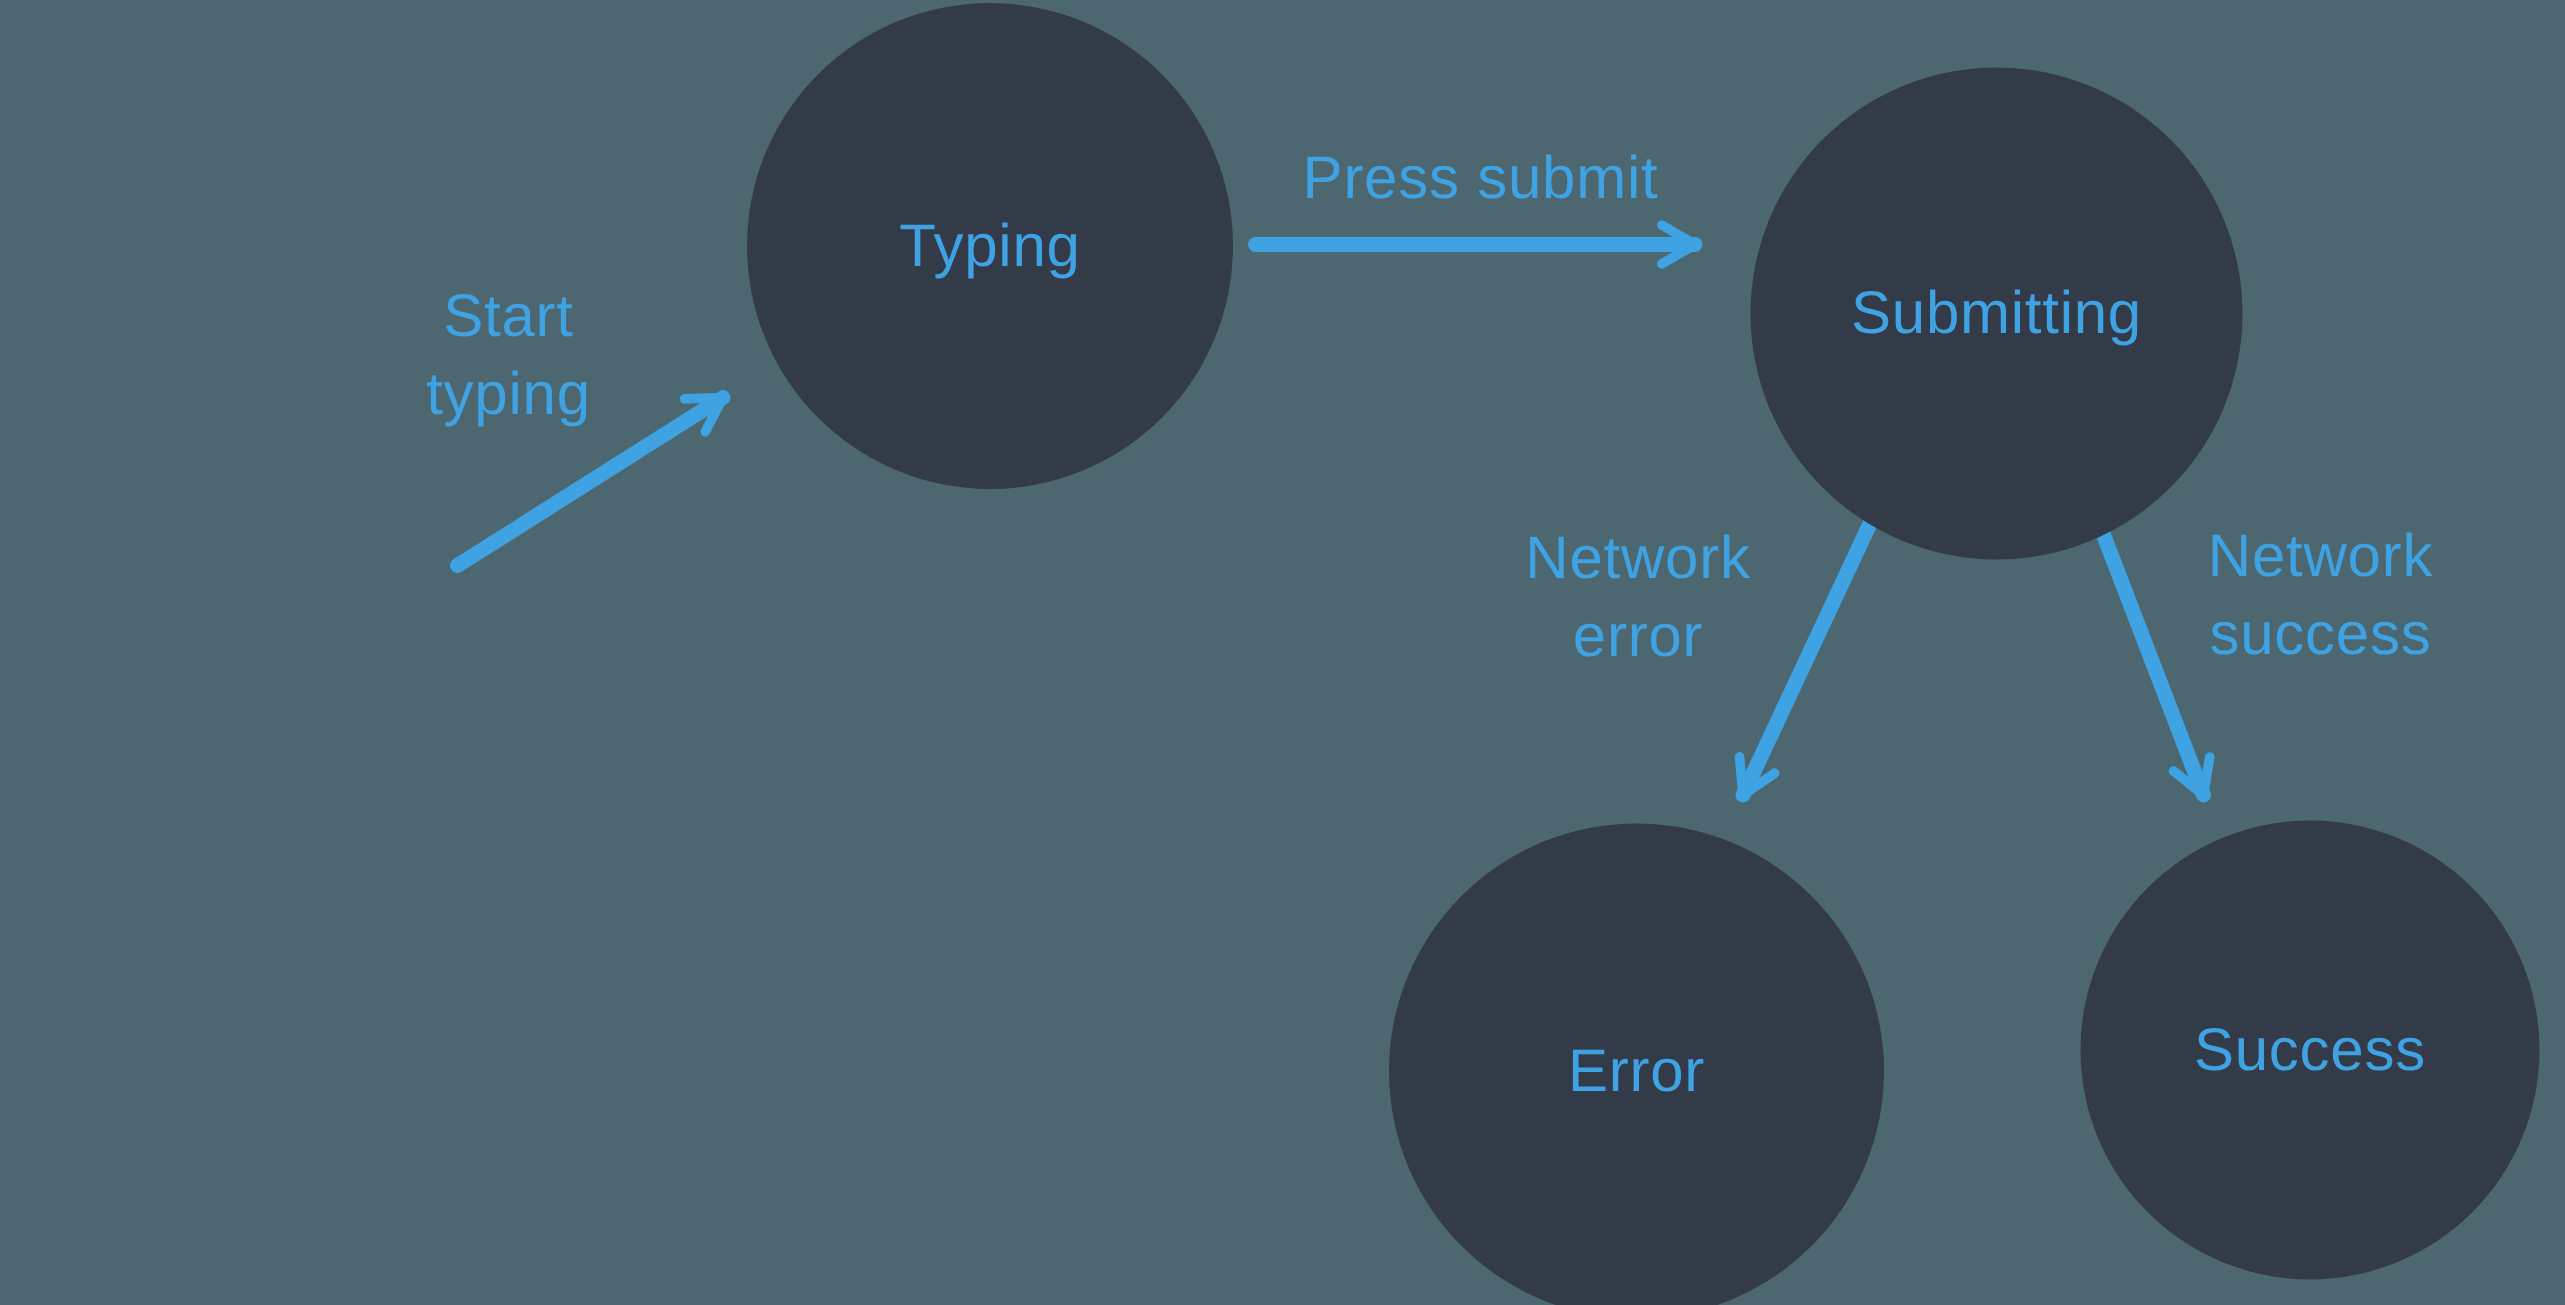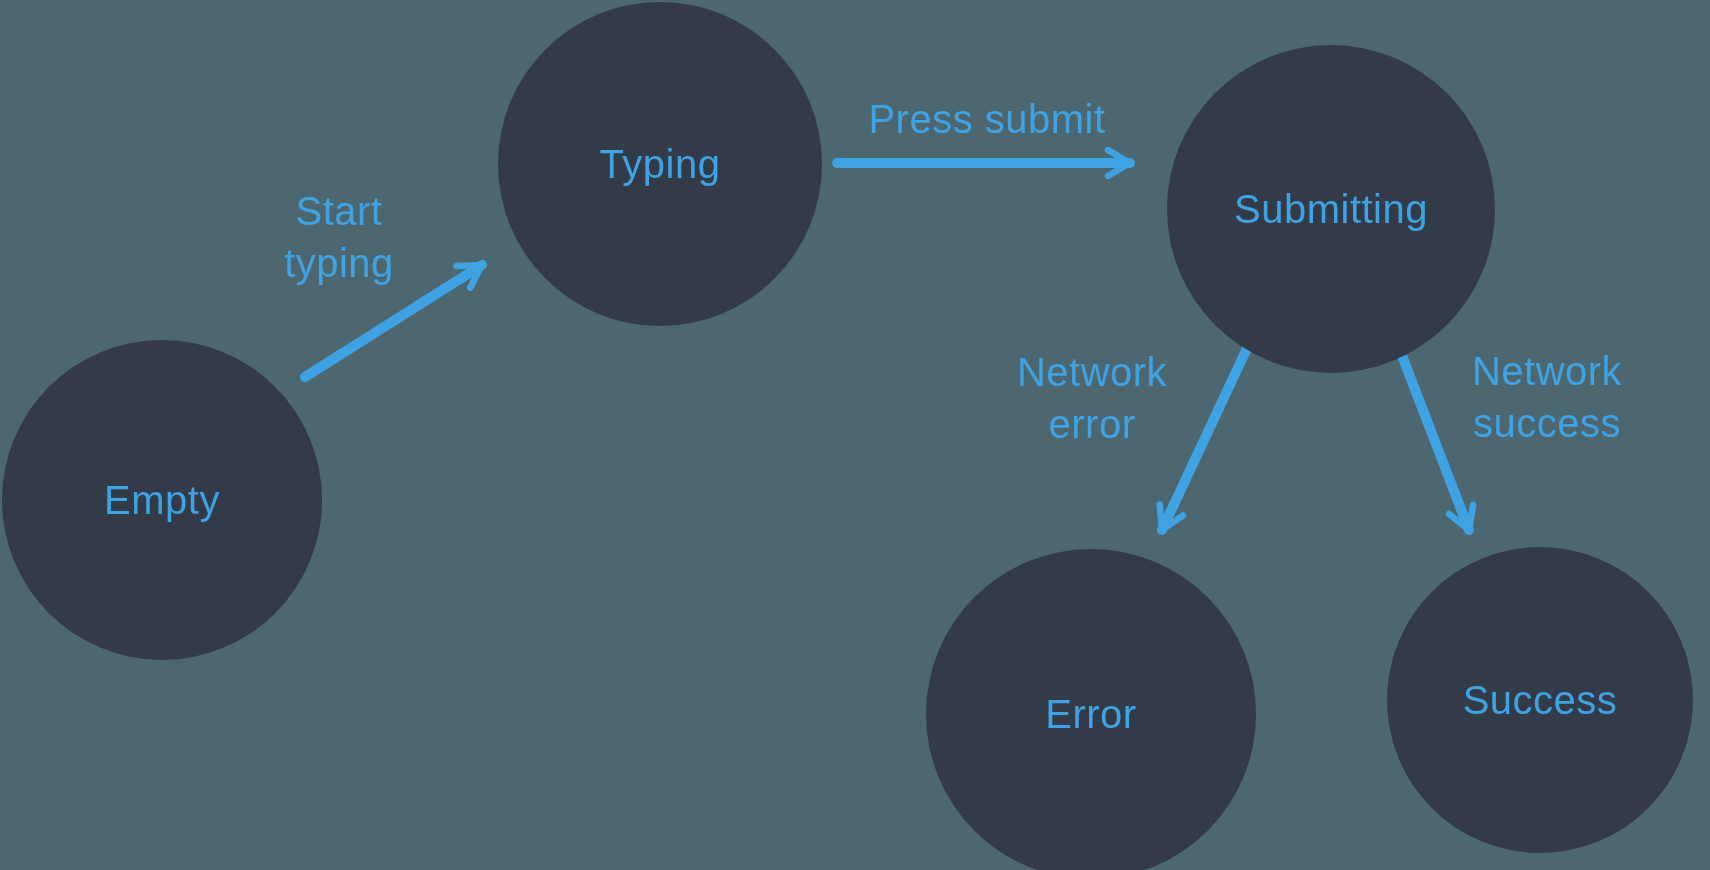--- a/index.html
+++ b/index.html
@@ -59,23 +59,20 @@
       <marker id="chevron" viewBox="0 0 10 10" refX="8" refY="5" markerWidth="3.4" markerHeight="3.4" orient="auto-start-reverse">
         <path d="M 1.5 1.2 L 8 5 L 1.5 8.8" fill="none" stroke="#3fa2e2" stroke-width="1.9" stroke-linecap="round" stroke-linejoin="round"></path>
       </marker>
     </defs>
     <line x1="305" y1="377" x2="482" y2="265" stroke="#3fa2e2" stroke-width="10" stroke-linecap="round" marker-end="url(#chevron)"></line>
     <line x1="837" y1="163" x2="1130" y2="163" stroke="#3fa2e2" stroke-width="10" stroke-linecap="round" marker-end="url(#chevron)"></line>
     <line x1="1257" y1="327" x2="1162" y2="530" stroke="#3fa2e2" stroke-width="10" stroke-linecap="round" marker-end="url(#chevron)"></line>
     <line x1="1391" y1="327" x2="1469" y2="530" stroke="#3fa2e2" stroke-width="10" stroke-linecap="round" marker-end="url(#chevron)"></line>
   </svg>
 
-  <div class="node" id="node-empty">
-    <span class="node-label">Empty</span>
-  </div>
 
   <div class="node" id="node-typing">
     <span class="node-label">Typing</span>
   </div>
 
   <div class="node" id="node-submitting">
     <span class="node-label">Submitting</span>
   </div>
 
   <div class="node" id="node-error">

